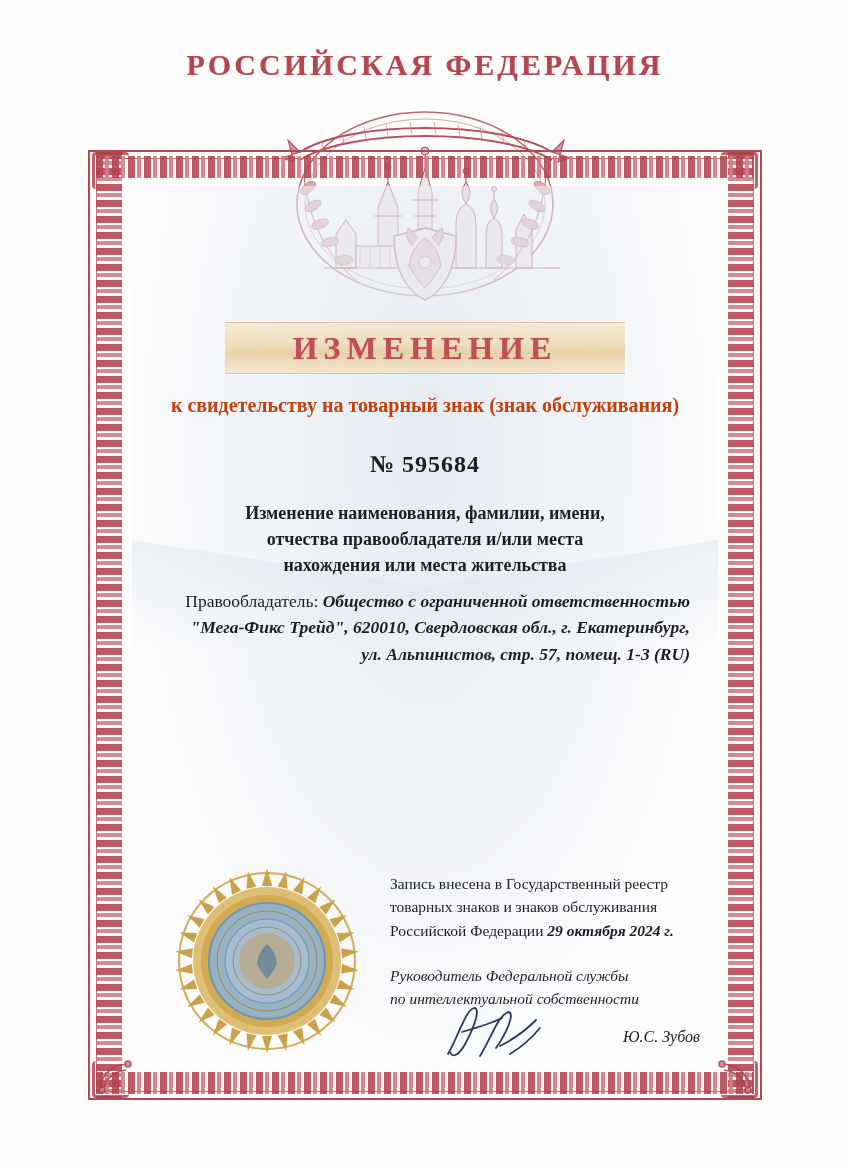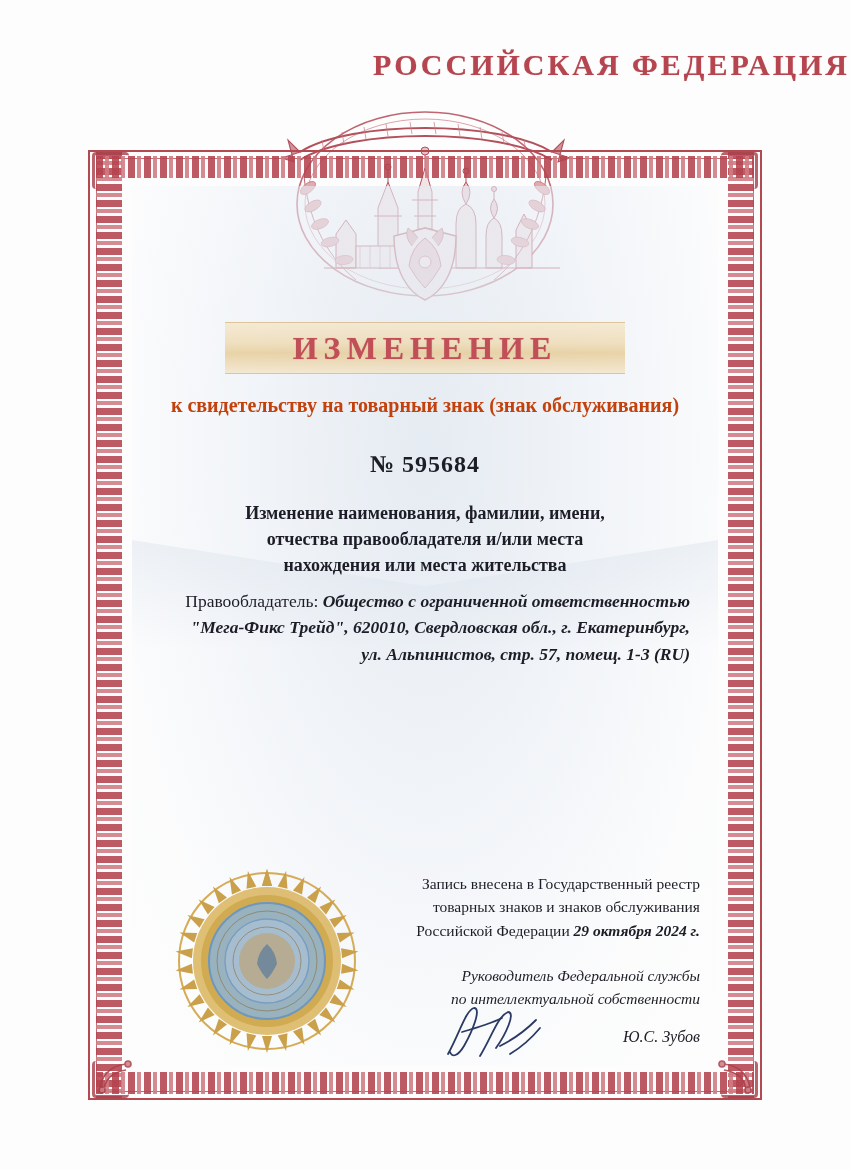--- a/index.html
+++ b/index.html
@@ -111,21 +111,21 @@
     clip-path: polygon(0 0, 50% 42%, 100% 0, 100% 100%, 0 100%);
     opacity: .55;
   }
 
   
   .doc-title {
     position: absolute;
     top: 48px;
     left: 0;
     right: 0;
-    text-align: right;
+    text-align: center;
     font-size: 30px;
     font-weight: bold;
     letter-spacing: 3px;
     color: #b5454f;
     font-family: "Liberation Serif", serif;
     text-shadow: 0 0 1px rgba(181,69,79,.45);
   }
 
   
   .emblem {
@@ -218,21 +218,21 @@
     width: 190px;
     height: 190px;
   }
 
   
   .footer-block {
     position: absolute;
     right: 150px;
     top: 872px;
     width: 310px;
-    text-align: right;
+    text-align: left;
     font-size: 15.5px;
     line-height: 1.5;
     color: #1d1d27;
   }
   .footer-block .date { font-style: italic; font-weight: bold; }
   .signature-title {
     margin-top: 22px;
     font-style: italic;
     font-size: 15.5px;
     line-height: 1.5;

